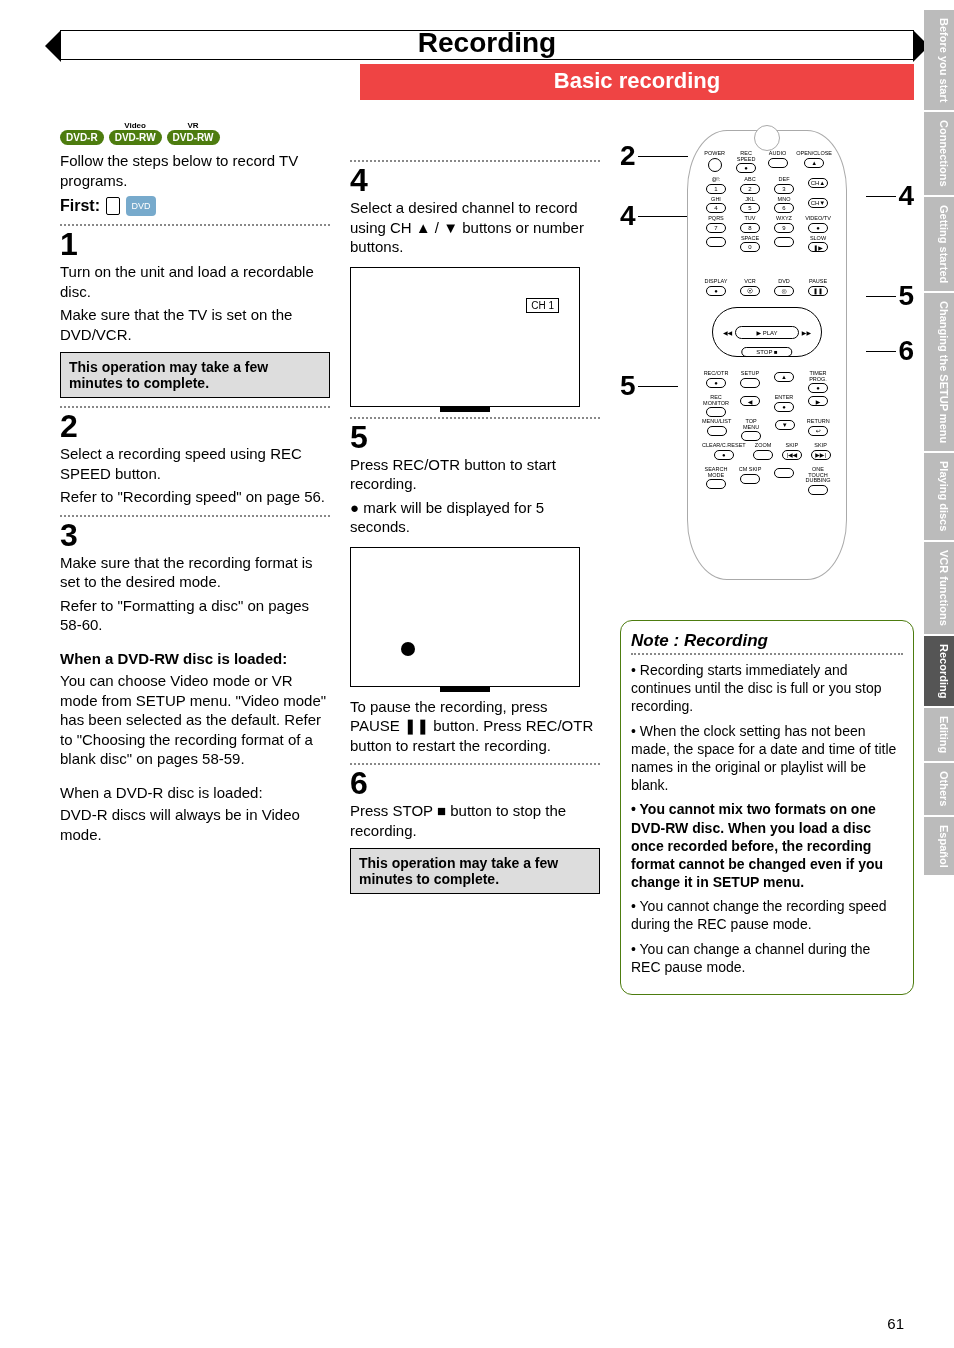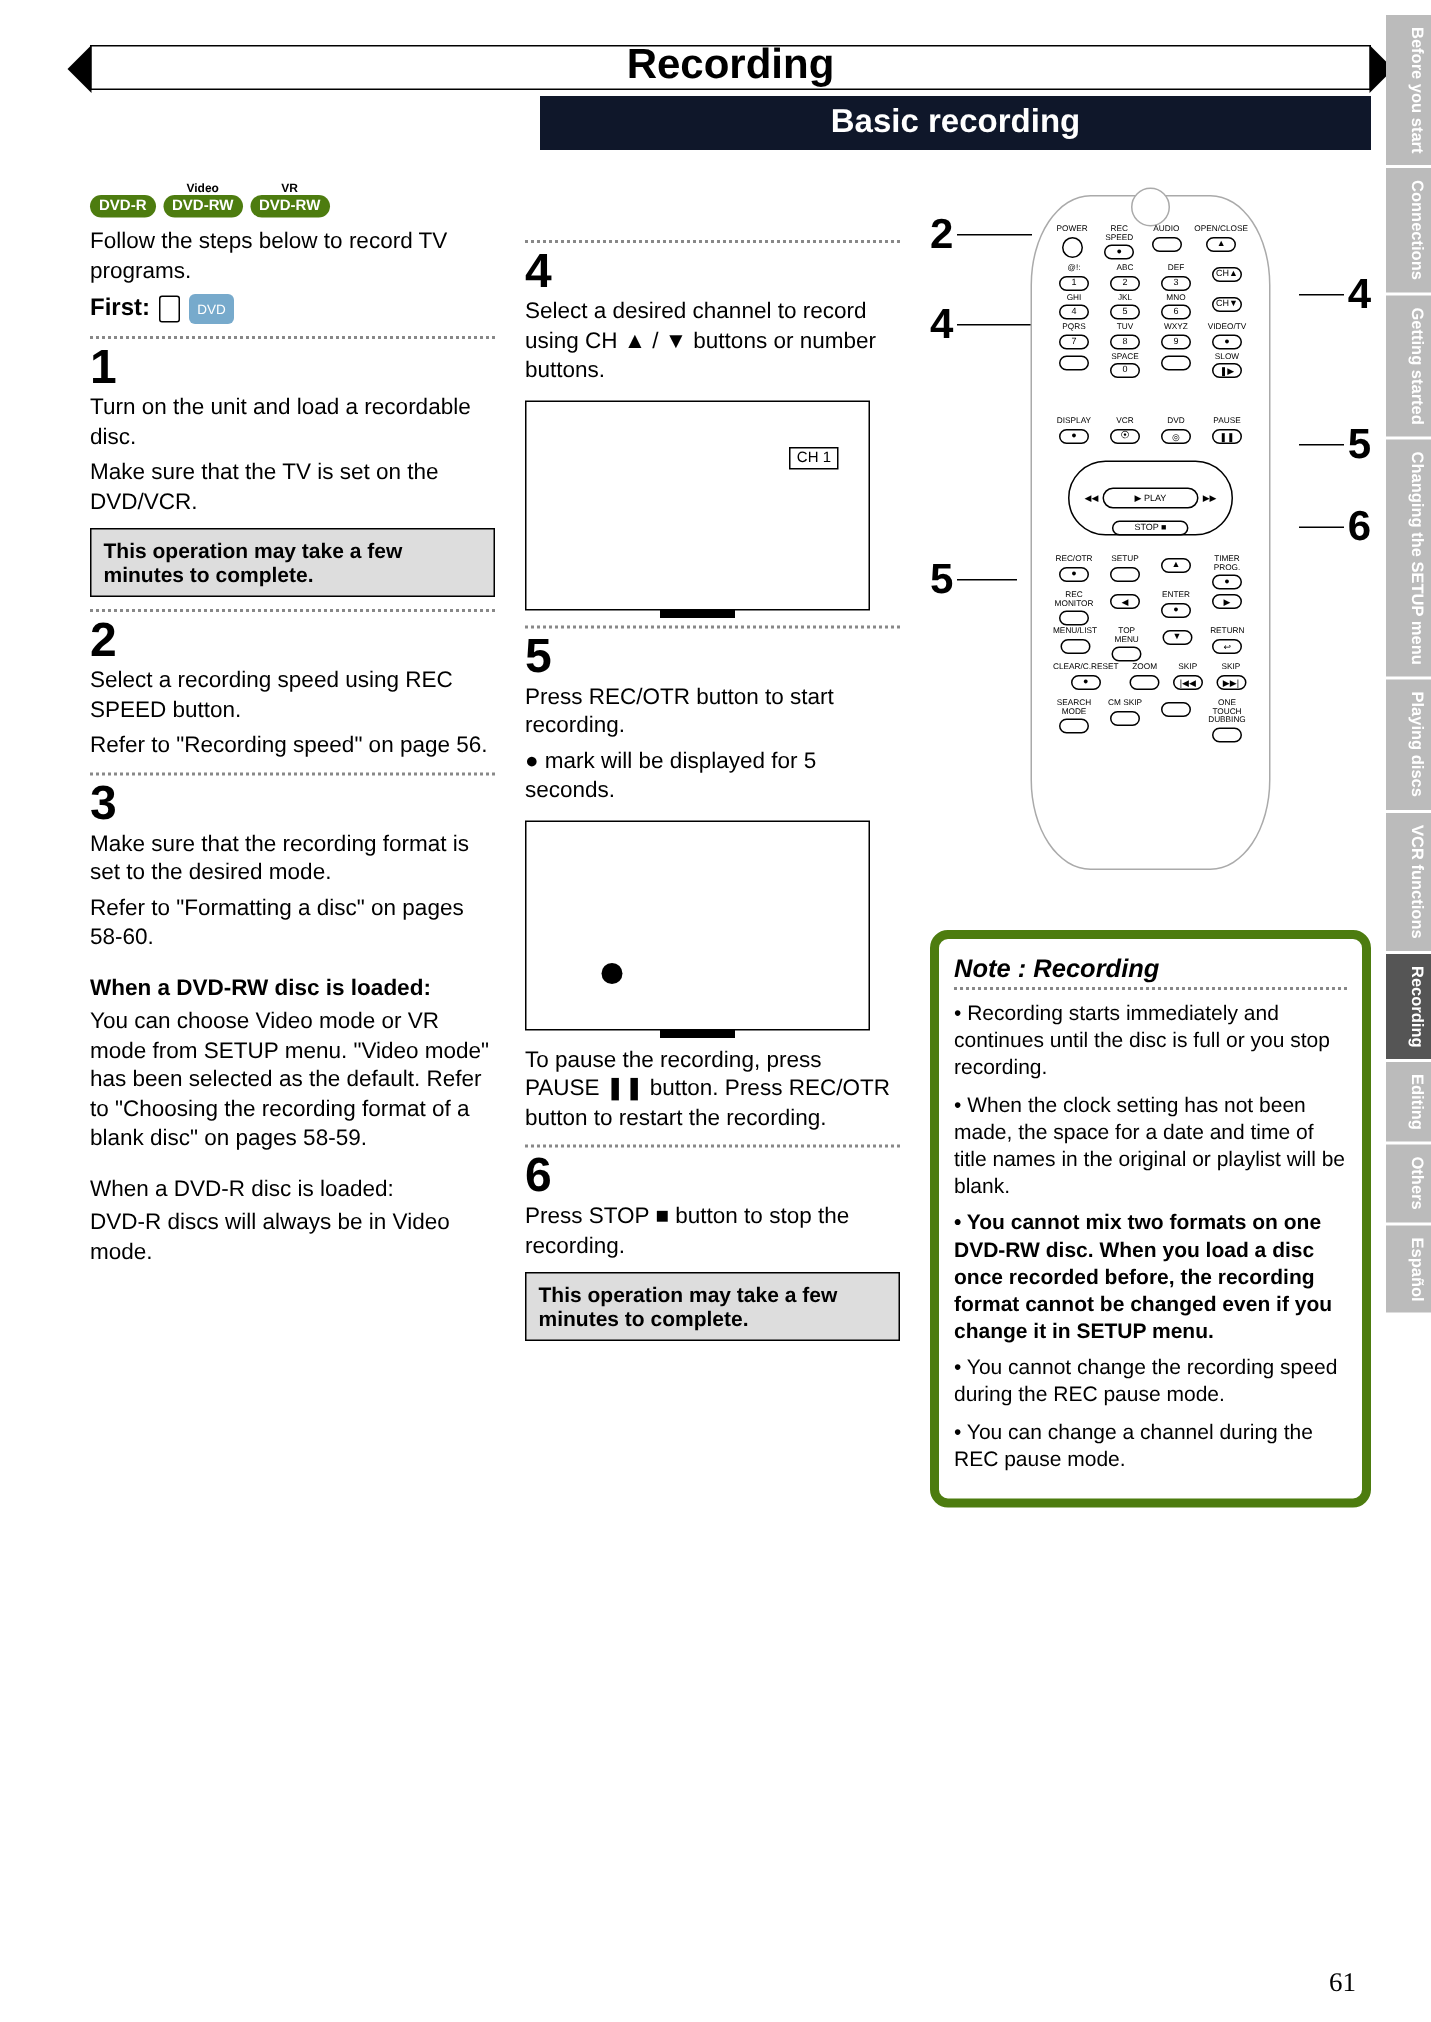--- a/index.html
+++ b/index.html
@@ -38,21 +38,21 @@
   }
   .header-bar::before { left: -16px; border-right: 16px solid #000; }
   .header-bar::after  { right: -16px; border-left: 16px solid #000; }
   .header-bar h1 {
     font-size: 28px;
     font-weight: bold;
     position: absolute;
     top: -4px;
   }
   .subheader {
-    background: #0f172a;
+    background: #ef4444;
     color: #fff;
     text-align: center;
     font-size: 22px;
     font-weight: bold;
     padding: 4px 0 6px 0;
     margin-left: 300px;
     margin-bottom: 30px;
   }
 
   .columns { display: flex; gap: 20px; }
@@ -155,32 +155,32 @@
   .tab {
     writing-mode: vertical-rl;
     background:#bbb; color:#fff; font-size:11px; font-weight:bold;
     padding:8px 4px; margin-bottom:2px; text-align:center;
     border-radius: 0 0 0 0;
   }
   .tab.active { background:#555; }
 
   
   .note-block {
-    border:6px solid #4d7c0f; border-radius:12px; padding:10px 10px 12px 10px;
+    border:1px solid #4d7c0f; border-radius:12px; padding:10px 10px 12px 10px;
     margin-top: 20px;
     font-size:14px;
   }
   .note-block .nb-title { font-style:italic; font-weight:bold; font-size:17px; }
   .note-block hr { border:none; border-top:2px dotted #888; margin:2px 0 6px 0;}
   .note-block ul { list-style:none; padding:0; }
   .note-block li { margin-bottom:6px; line-height:1.3; }
   .note-block li::before { content:"• "; }
   .note-block li.bold { font-weight:bold; }
 
-  .page-num { position:absolute; right:50px; bottom:16px; font-size:18px;font-family:Liberation Serif, serif; }
+  .page-num { position:absolute; right:50px; bottom:16px; font-size:15px; }
 </style>
 </head>
 <body>
 
 <div class="page">
 
   <div class="header-bar">
     <h1>Recording</h1>
   </div>
   <div class="subheader">Basic recording</div>

